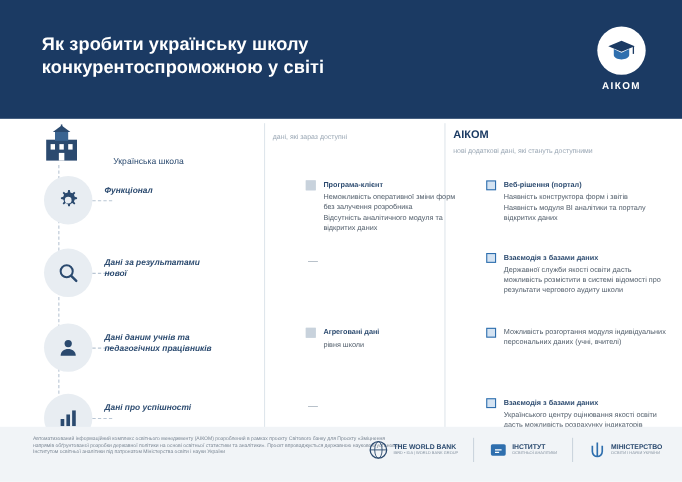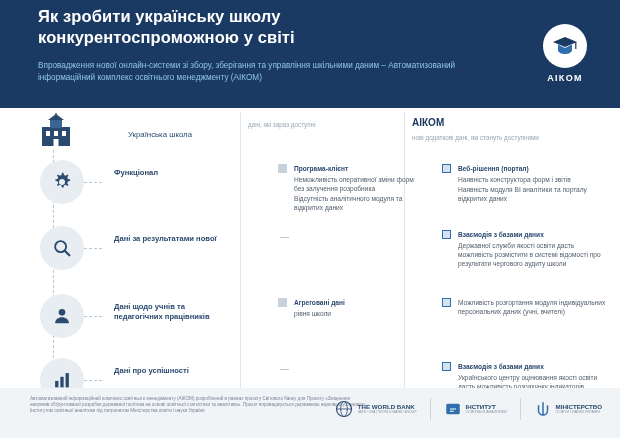--- a/index.html
+++ b/index.html
@@ -19,21 +19,21 @@
     height: 438px;
     background: #ffffff;
     box-sizing: border-box;
   }
 
   
   .header {
     position: relative;
     height: 108px;
     background: #1b3a63;
-    padding: 6px 24px 0 38px;
+    padding: 30px 24px 0 38px;
     box-sizing: border-box;
   }
   .title {
     color: #ffffff;
     font-size: 16.5px;
     font-weight: bold;
     line-height: 21px;
     letter-spacing: .1px;
     max-width: 430px;
   }
@@ -88,24 +88,23 @@
   .col-head .ch-sub {
     margin-top: 5px;
     font-size: 6.3px;
     color: #9aa7b4;
     line-height: 8.5px;
   }
 
   .school-label {
     position: absolute;
     left: 103px;
-    top: 22px;
+    top: 34px;
     font-size: 7.8px;
     color: #2b4a6f;
-    margin-left: 25px;
   }
 
   
   .school-icon {
     position: absolute;
     left: 36px;
     top: 5px;
   }
 
   
@@ -147,27 +146,28 @@
   }
   .row-dash {
     position: absolute;
     left: 54px;
     top: 22px;
     width: 18px;
     border-top: 1px dashed #b9c6d4;
   }
   .row-label {
     position: absolute;
-    left: 84px;
+    left: 65px;
     top: 8px;
     width: 105px;
     font-size: 7.6px;
     color: #2b4a6f;
     line-height: 10px;
     font-weight: bold;
+    font-style: italic;
   }
   .cell {
     position: absolute;
     top: 4px;
     font-size: 6.6px;
     color: #54606d;
     line-height: 9px;
   }
   .cell .cell-title {
     font-weight: bold;
@@ -244,21 +244,20 @@
     background: #ccd5de;
   }
 </style>
 </head>
 <body>
 
 <div class="page">
 
   <div class="header">
     <div class="title">Як зробити українську школу конкурентоспроможною у світі</div>
-    <div class="subtitle">Впровадження нової онлайн-системи зі збору, зберігання та управління шкільними даним – Автоматизований інформаційний комплекс освітнього менеджменту (АІКОМ)</div>
     <div class="logo-wrap">
       <div class="logo-circle">
         <svg width="30" height="30" viewBox="0 0 30 30">
           <path d="M15 6 L27 11 L15 16 L3 11 Z" fill="#1b3a63"></path>
           <path d="M8 13.5 L8 19 C8 21.5 11.5 23 15 23 C18.5 23 22 21.5 22 19 L22 13.5 L15 17 Z" fill="#2f6fae"></path>
           <rect x="25.2" y="11" width="1.2" height="7" fill="#1b3a63"></rect>
         </svg>
       </div>
       <div class="logo-text">АІКОМ</div>
     </div>
@@ -340,21 +339,21 @@
     </div>
 
     <div class="row" style="top:186px;">
       <div class="row-icon">
         <svg width="22" height="22" viewBox="0 0 24 24">
           <circle cx="12" cy="8" r="3.6" fill="#2b4a6f"></circle>
           <path d="M4.5 20 c0-4.2 3.4-6.6 7.5-6.6 s7.5 2.4 7.5 6.6 z" fill="#2b4a6f"></path>
         </svg>
       </div>
       <div class="row-dash"></div>
-      <div class="row-label">Дані щодо учнів та педагогічних працівників</div>
+      <div class="row-label">Дані даним учнів та педагогічних працівників</div>
       <div class="marker grey" style="left:248px;"></div>
       <div class="cell" style="left:264px;width:130px;">
         <span class="cell-title">Агреговані дані</span>
         <ul>
           <li>рівня школи</li>
         </ul>
       </div>
       <div class="marker blue" style="left:412px;"></div>
       <div class="cell" style="left:428px;width:152px;">
         <ul>

